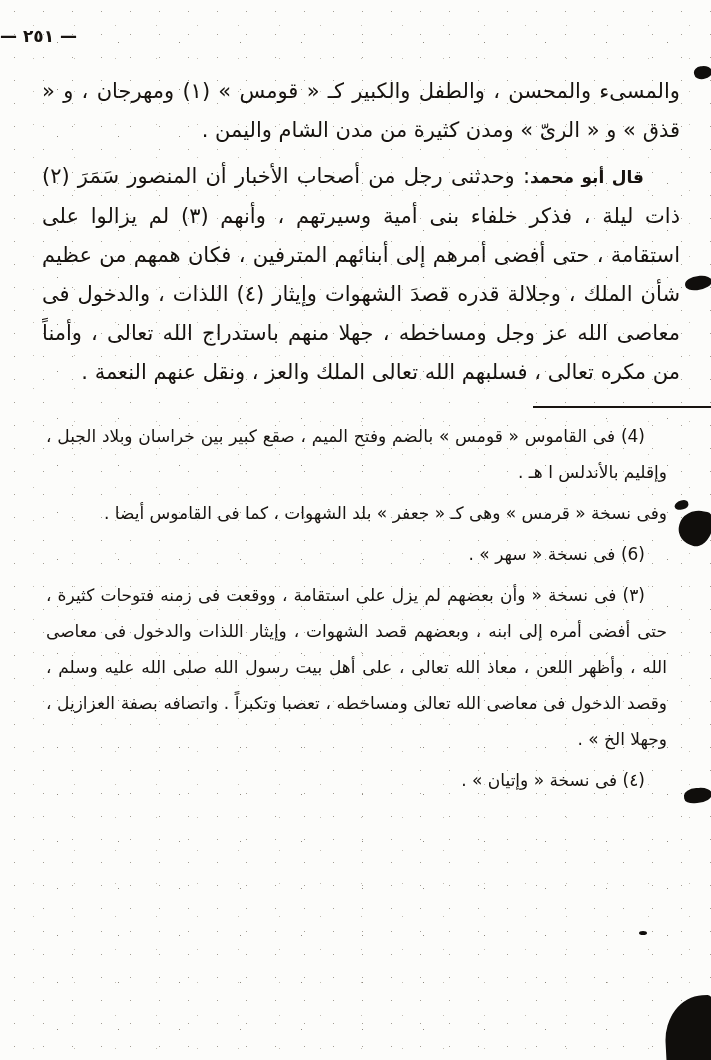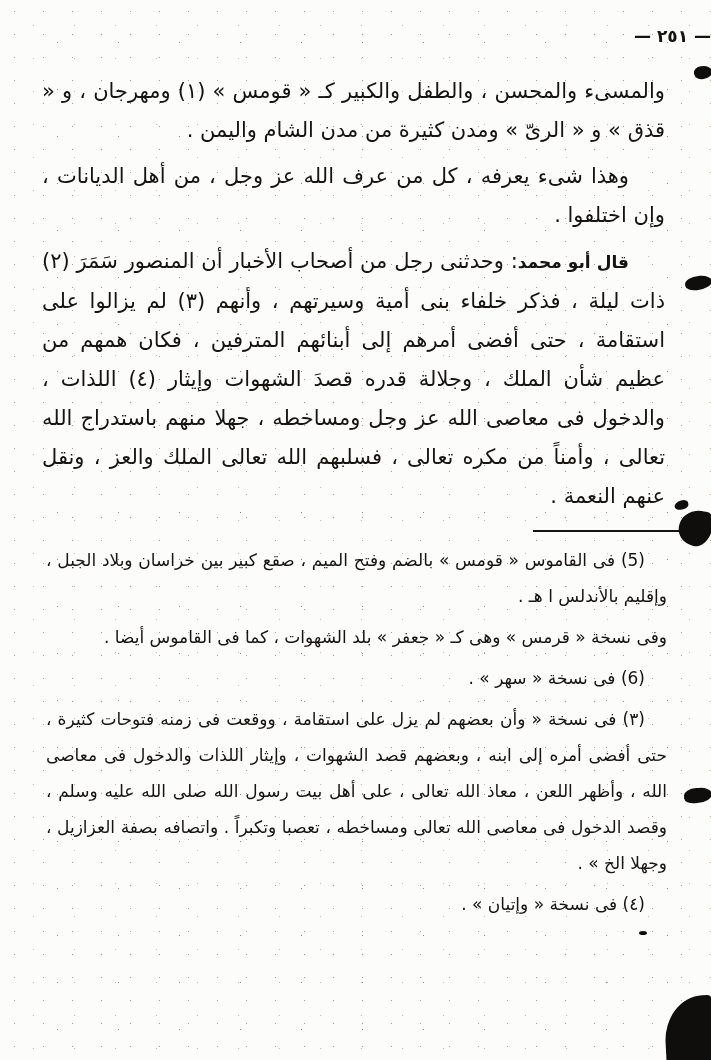--- a/index.html
+++ b/index.html
@@ -20,28 +20,28 @@
     background-image:
       radial-gradient(#a39d93 0.55px, transparent 0.7px),
       radial-gradient(#c2bcb2 0.5px, transparent 0.65px),
       radial-gradient(#8d877d 0.45px, transparent 0.6px);
     background-size: 29px 23px, 41px 33px, 61px 47px;
     background-position: 0 0, 13px 9px, 27px 19px;
     font-family: "DejaVu Sans", sans-serif;
   }
   .page-number {
     margin-top: 26px;
-    text-align: right;
+    text-align: left;
     font-size: 17px;
     letter-spacing: 2px;
     font-weight: bold;
     color: #17130f;
   }
   .body-text {
-    margin: 26px 46px 0 42px;
+    margin: 26px 31px 0 42px;
     font-size: 21px;
     line-height: 39px;
     text-align: justify;
   }
   .body-text p {
     margin: 0 0 7px 0;
   }
   .body-text p.indented {
     text-indent: 36px;
   }
@@ -87,28 +87,27 @@
 </style>
 </head>
 <body>
 
 <div class="page">
 
   <div class="page-number">— ٢٥١ —</div>
 
   <div class="body-text">
     <p>والمسىء والمحسن ، والطفل والكبير كـ « قومس » (١) ومهرجان ، و « قذق » و « الرىّ » ومدن كثيرة من مدن الشام واليمن .</p>
-    <p class="indented">وهذا شىء يعرفه ، كل من عرف الله عز وجل ، من أهل الديانات ، وإن اختلفوا .</p>
     <p class="indented"><span class="calligraphy">قال أبو محمد</span><span>: وحدثنى رجل من أصحاب الأخبار أن المنصور سَمَرَ (٢) ذات ليلة ، فذكر خلفاء بنى أمية وسيرتهم ، وأنهم (٣) لم يزالوا على استقامة ، حتى أفضى أمرهم إلى أبنائهم المترفين ، فكان همهم من عظيم شأن الملك ، وجلالة قدره قصدَ الشهوات وإيثار (٤) اللذات ، والدخول فى معاصى الله عز وجل ومساخطه ، جهلا منهم باستدراج الله تعالى ، وأمناً من مكره تعالى ، فسلبهم الله تعالى الملك والعز ، ونقل عنهم النعمة .</span></p>
   </div>
 
   <div class="footnote-divider"></div>
 
   <div class="footnotes">
-    <p class="fn-first">(5) فى القاموس « قومس » بالضم وفتح الميم ، صقع كبير بين خراسان وبلاد الجبل ، وإقليم بالأندلس ا هـ .</p>
+    <p class="fn-first">(4) فى القاموس « قومس » بالضم وفتح الميم ، صقع كبير بين خراسان وبلاد الجبل ، وإقليم بالأندلس ا هـ .</p>
     <p>وفى نسخة « قرمس » وهى كـ « جعفر » بلد الشهوات ، كما فى القاموس أيضا .</p>
     <p class="fn-first">(6) فى نسخة « سهر » .</p>
     <p class="fn-first">(٣) فى نسخة « وأن بعضهم لم يزل على استقامة ، ووقعت فى زمنه فتوحات كثيرة ، حتى أفضى أمره إلى ابنه ، وبعضهم قصد الشهوات ، وإيثار اللذات والدخول فى معاصى الله ، وأظهر اللعن ، معاذ الله تعالى ، على أهل بيت رسول الله صلى الله عليه وسلم ، وقصد الدخول فى معاصى الله تعالى ومساخطه ، تعصبا وتكبراً . واتصافه بصفة العزازيل ، وجهلا الخ » .</p>
     <p class="fn-first">(٤) فى نسخة « وإتيان » .</p>
   </div>
 
   <div class="blot blot-1"></div>
   <div class="blot blot-2"></div>
   <div class="blot blot-3"></div>
   <div class="blot blot-4"></div>

